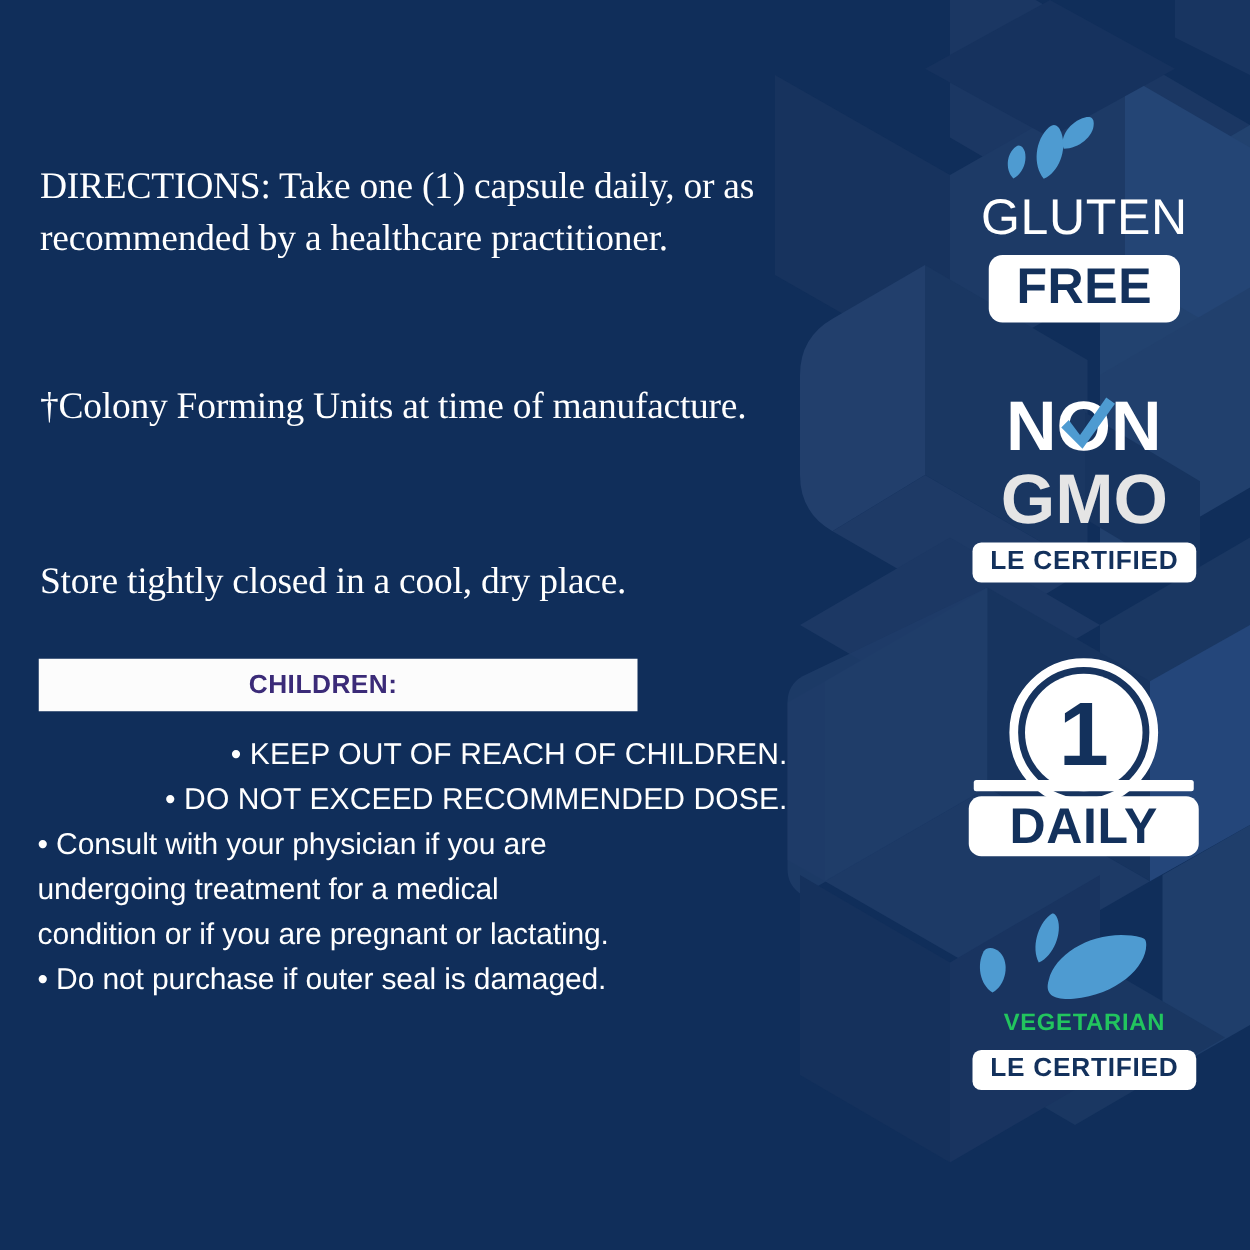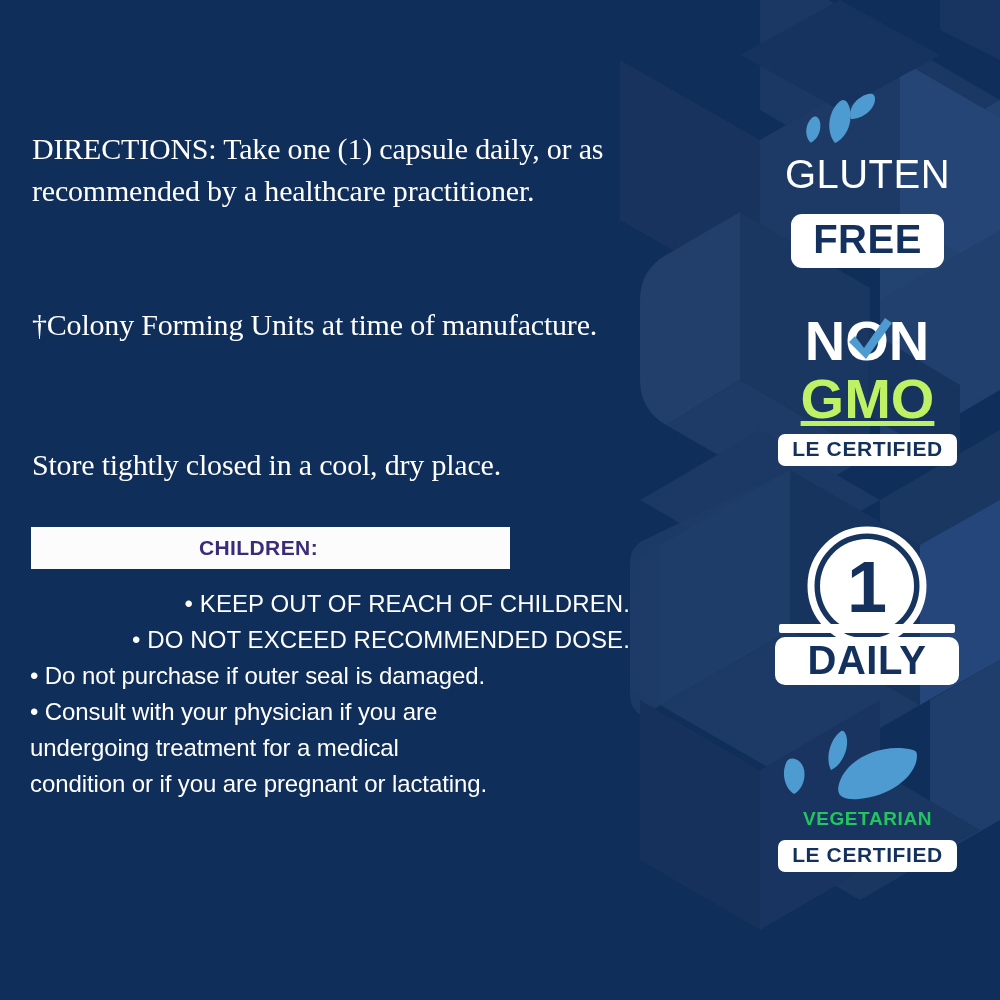--- a/index.html
+++ b/index.html
@@ -88,22 +88,22 @@
     color:#13315C;
     font-weight:bold;
     border-radius:9px;
   }
   #gf-free-pill{font-size:40px;letter-spacing:0.5px;padding:3px 22px 6px;border-radius:11px;}
 
   
   #badge-non-gmo{top:310px;}
   .ng-row{height:60px;position:relative;}
   .ng-word{
-    color:#bef264;font-size:56px;font-weight:bold;
-    letter-spacing:0px;line-height:58px;text-decoration:underline;
+    color:#e5e5e5;font-size:56px;font-weight:bold;
+    letter-spacing:0px;line-height:58px;
   }
   #ng-certified-pill{
     font-size:21px;letter-spacing:0.6px;padding:3px 14px 5px;
     border-radius:7px;margin-top:6px;
   }
 
   
   #badge-one-daily{top:524px;}
   #od-wrap{position:relative;width:265px;height:160px;}
 
@@ -167,41 +167,41 @@
 
   <div class="copy para" id="cfu-text">†Colony Forming Units at time of manufacture.</div>
 
   <div id="warnings-banner">
     <span id="warnings-title">CHILDREN:</span>
   </div>
 
   <div id="warnings-list">
     <div class="warn-item warn-caps">• KEEP OUT OF REACH OF CHILDREN.</div>
     <div class="warn-item warn-caps">• DO NOT EXCEED RECOMMENDED DOSE.</div>
-    <div class="warn-item">• Do not purchase if outer seal is damaged.</div>
     <div class="warn-item">• Consult with your physician if you are
 undergoing treatment for a medical
 condition or if you are pregnant or lactating.</div>
+    <div class="warn-item">• Do not purchase if outer seal is damaged.</div>
   </div>
 
   <div id="badges">
 
     <div class="badge" id="badge-gluten-free">
       <div class="leaf-cluster">
         <svg width="265" height="62" viewBox="0 0 265 62">
 
           <path d="M78,30 C70,36 69,48 74,54 C81,52 87,43 86,34 C85,29 82,27 78,30 Z" fill="#4E9BD1" transform="rotate(-8 80 42)"></path>
 
           <path d="M104,14 C93,24 91,44 100,55 C112,50 119,32 114,18 C112,12 108,10 104,14 Z" fill="#4E9BD1"></path>
 
           <path d="M133,6 C121,9 112,22 116,31 C128,31 140,21 140,11 C140,6 137,5 133,6 Z" fill="#4E9BD1"></path>
         </svg>
       </div>
       <div class="gf-word">GLUTEN</div>
-      <div style="margin-top:18px;">
+      <div style="margin-top:8px;">
         <span class="pill" id="gf-free-pill">FREE</span>
       </div>
     </div>
 
     <div class="badge" id="badge-non-gmo">
       <div class="ng-row">
         <svg width="265" height="62" viewBox="0 0 265 62" style="position:absolute;left:0;top:0;">
           <text x="132" y="50" text-anchor="middle" font-family="Liberation Sans, sans-serif" font-size="56" font-weight="bold" fill="#FFFFFF" letter-spacing="0">NON</text>
           <path d="M120,26 L129,38 L150,8 L157,13 L131,49 L114,32 Z" fill="#4E9BD1"></path>
         </svg>

